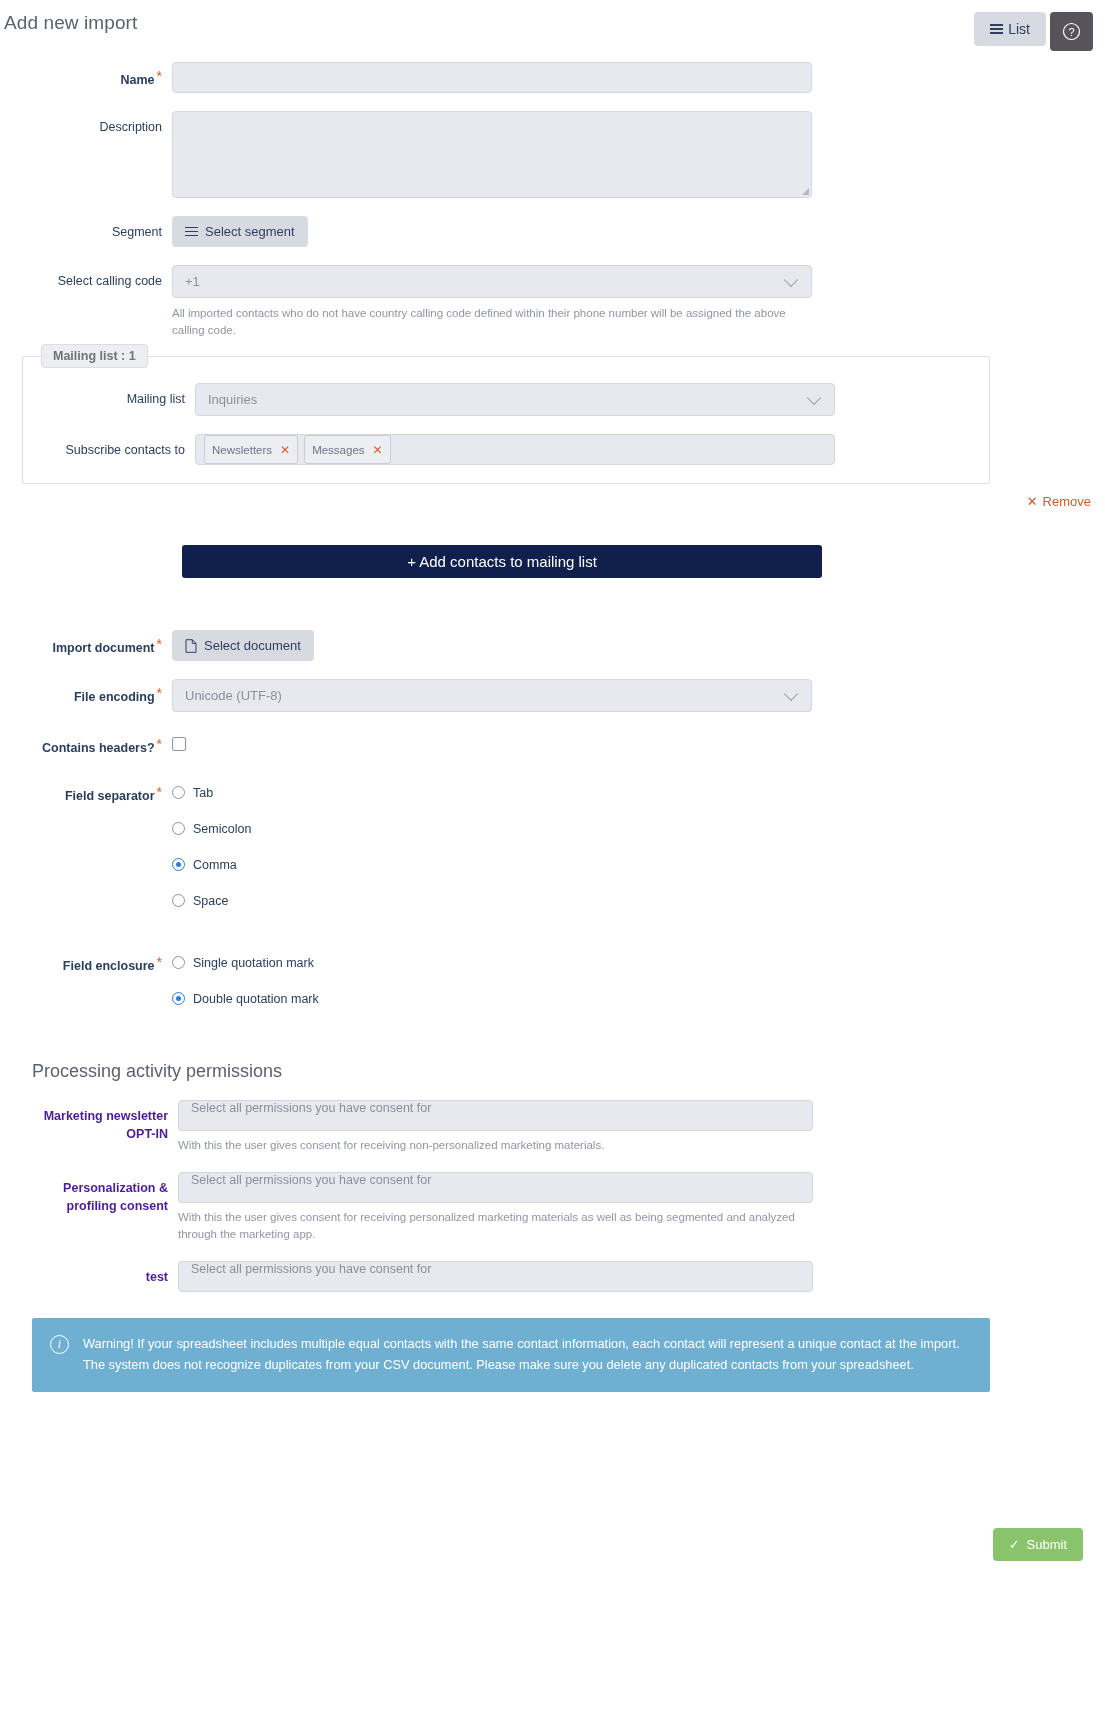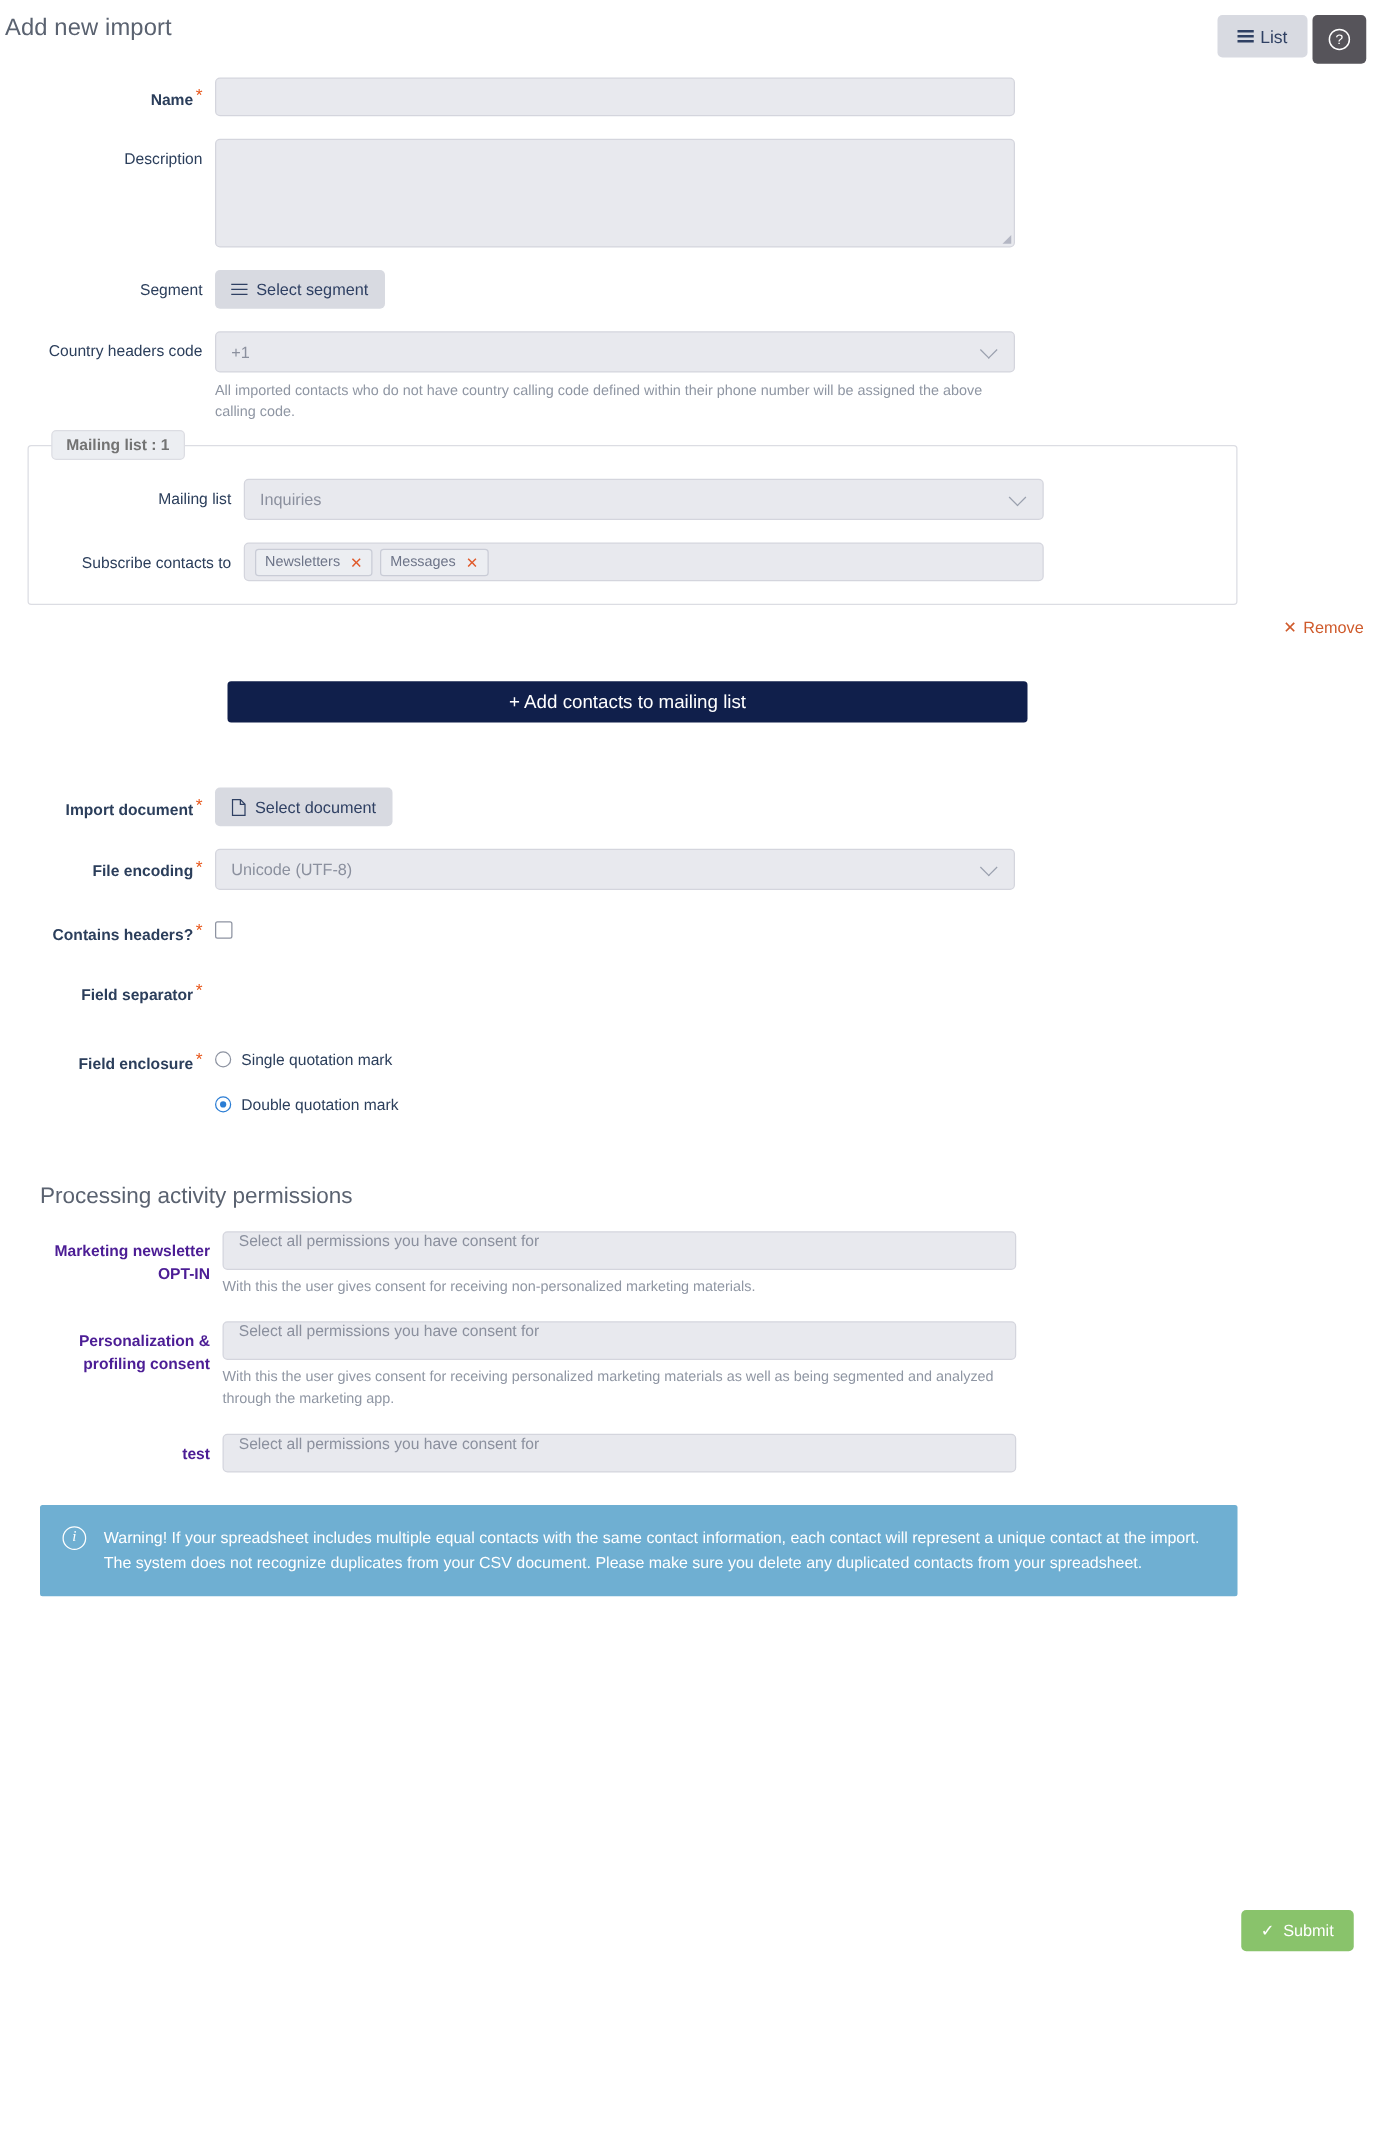--- a/index.html
+++ b/index.html
@@ -214,21 +214,20 @@
     margin-right: 6px;
   }
   .tag .x { color: #e05a2b; font-size: 12px; cursor: pointer; }
   .tags-box {
     background: #e8e9ee;
     border: 1px solid #d4d5dd;
     border-radius: 4px;
     min-height: 31px;
     width: 640px;
     display: flex;
-    align-items: center;
     padding: 0 8px;
   }
   .remove-link {
     text-align: right;
     padding-right: 14px;
     color: #cf5a2b;
     font-size: 13px;
     cursor: pointer;
     margin-top: 10px;
   }
@@ -426,21 +425,21 @@
             <i></i>
           </span>
         <span>Select segment</span>
       </button>
     </div>
   </div>
 
   <div class="spacer-18"></div>
 
   <div class="form-row">
-    <div class="form-label">Country headers code</div>
+    <div class="form-label">Select calling code</div>
     <div class="field-col">
       <div class="select-box">
         <span>+1</span>
         <span class="chev"></span>
       </div>
       <div class="helptext">All imported contacts who do not have country calling code defined within their phone number will be assigned the above calling code.</div>
     </div>
   </div>
 </div>
 
@@ -523,20 +522,38 @@
     <span class="cbox"></span>
   </div>
 </div>
 
 <div class="spacer-18"></div>
 
 <div class="form-row">
   <div class="form-label bold" style="padding-top:11px">
     <span>Field separator</span><span class="req">*</span>
   </div>
+  <div class="field-col">
+    <label class="radio-row">
+      <span class="radio"></span>
+      <span>Tab</span>
+    </label>
+    <label class="radio-row">
+      <span class="radio"></span>
+      <span>Semicolon</span>
+    </label>
+    <label class="radio-row">
+      <span class="radio on"></span>
+      <span>Comma</span>
+    </label>
+    <label class="radio-row">
+      <span class="radio"></span>
+      <span>Space</span>
+    </label>
+  </div>
 </div>
 
 <div class="spacer-26"></div>
 
 <div class="form-row">
   <div class="form-label bold" style="padding-top:11px">
     <span>Field enclosure</span><span class="req">*</span>
   </div>
   <div class="field-col">
     <label class="radio-row">

